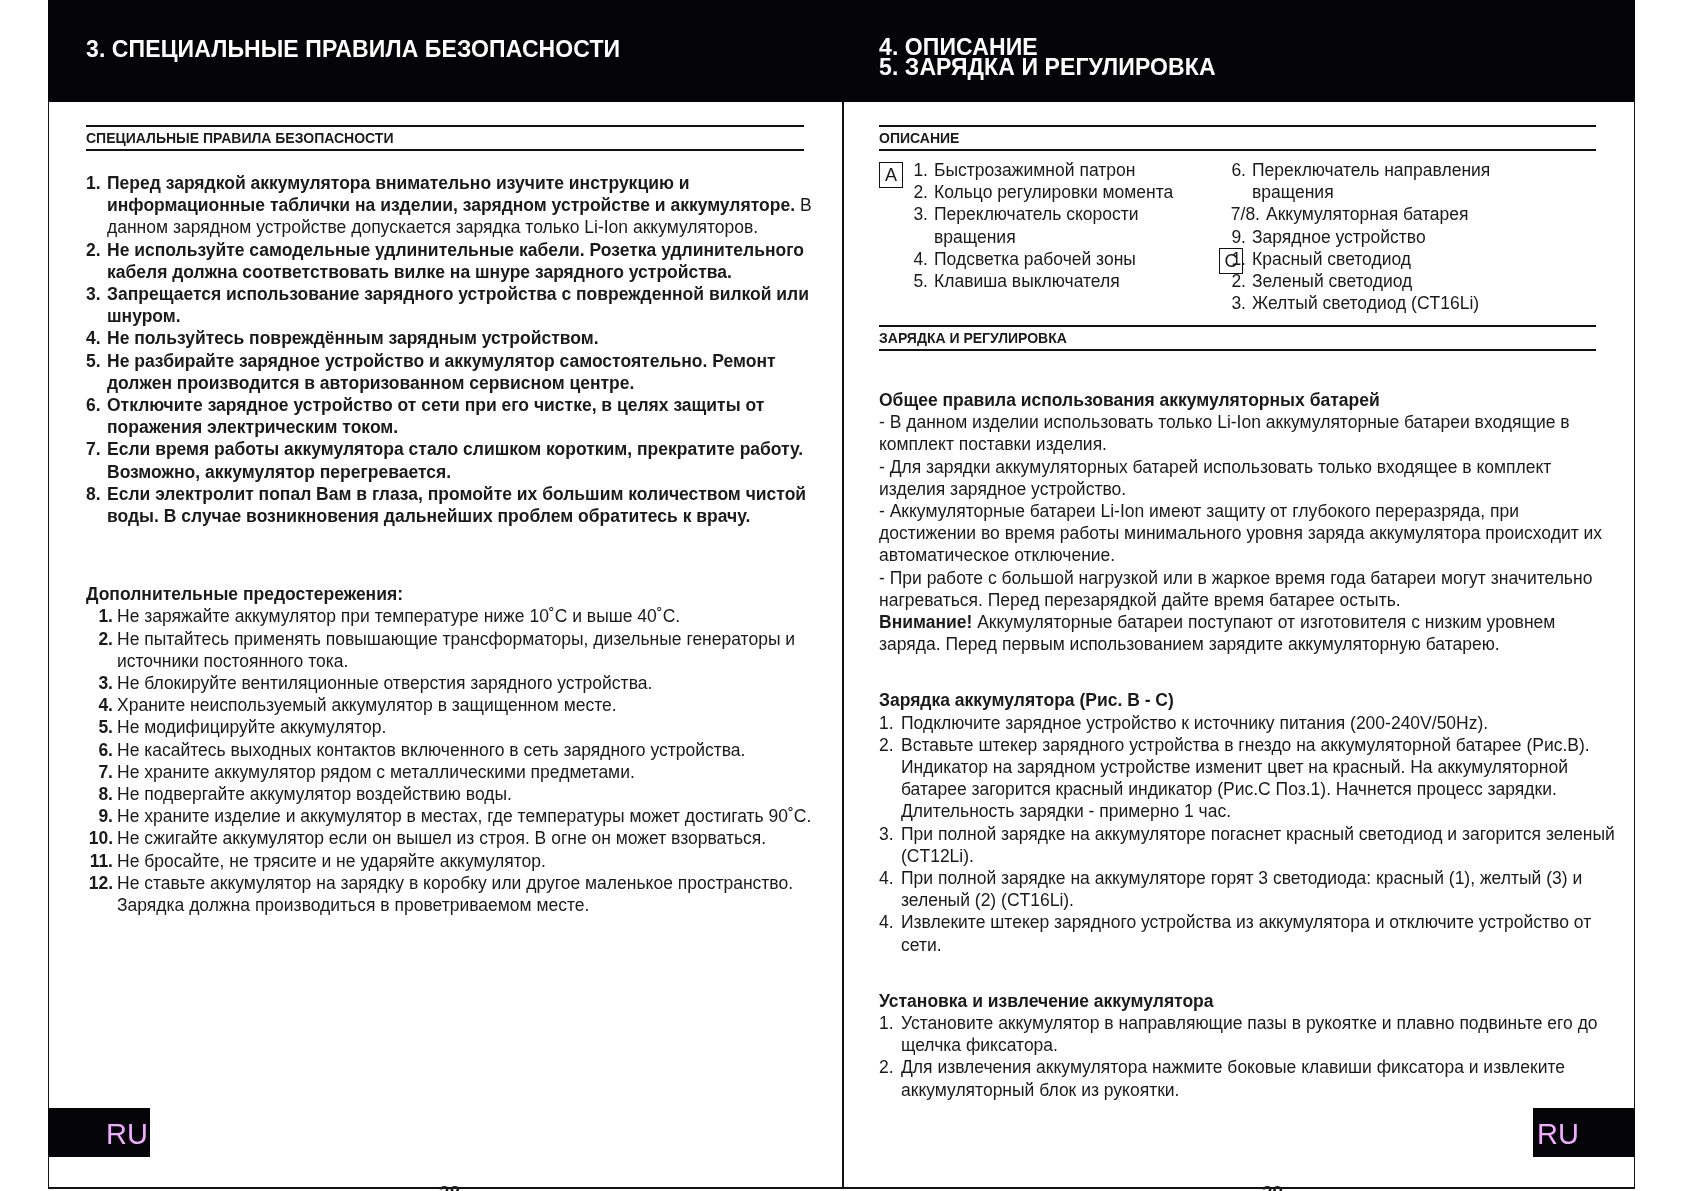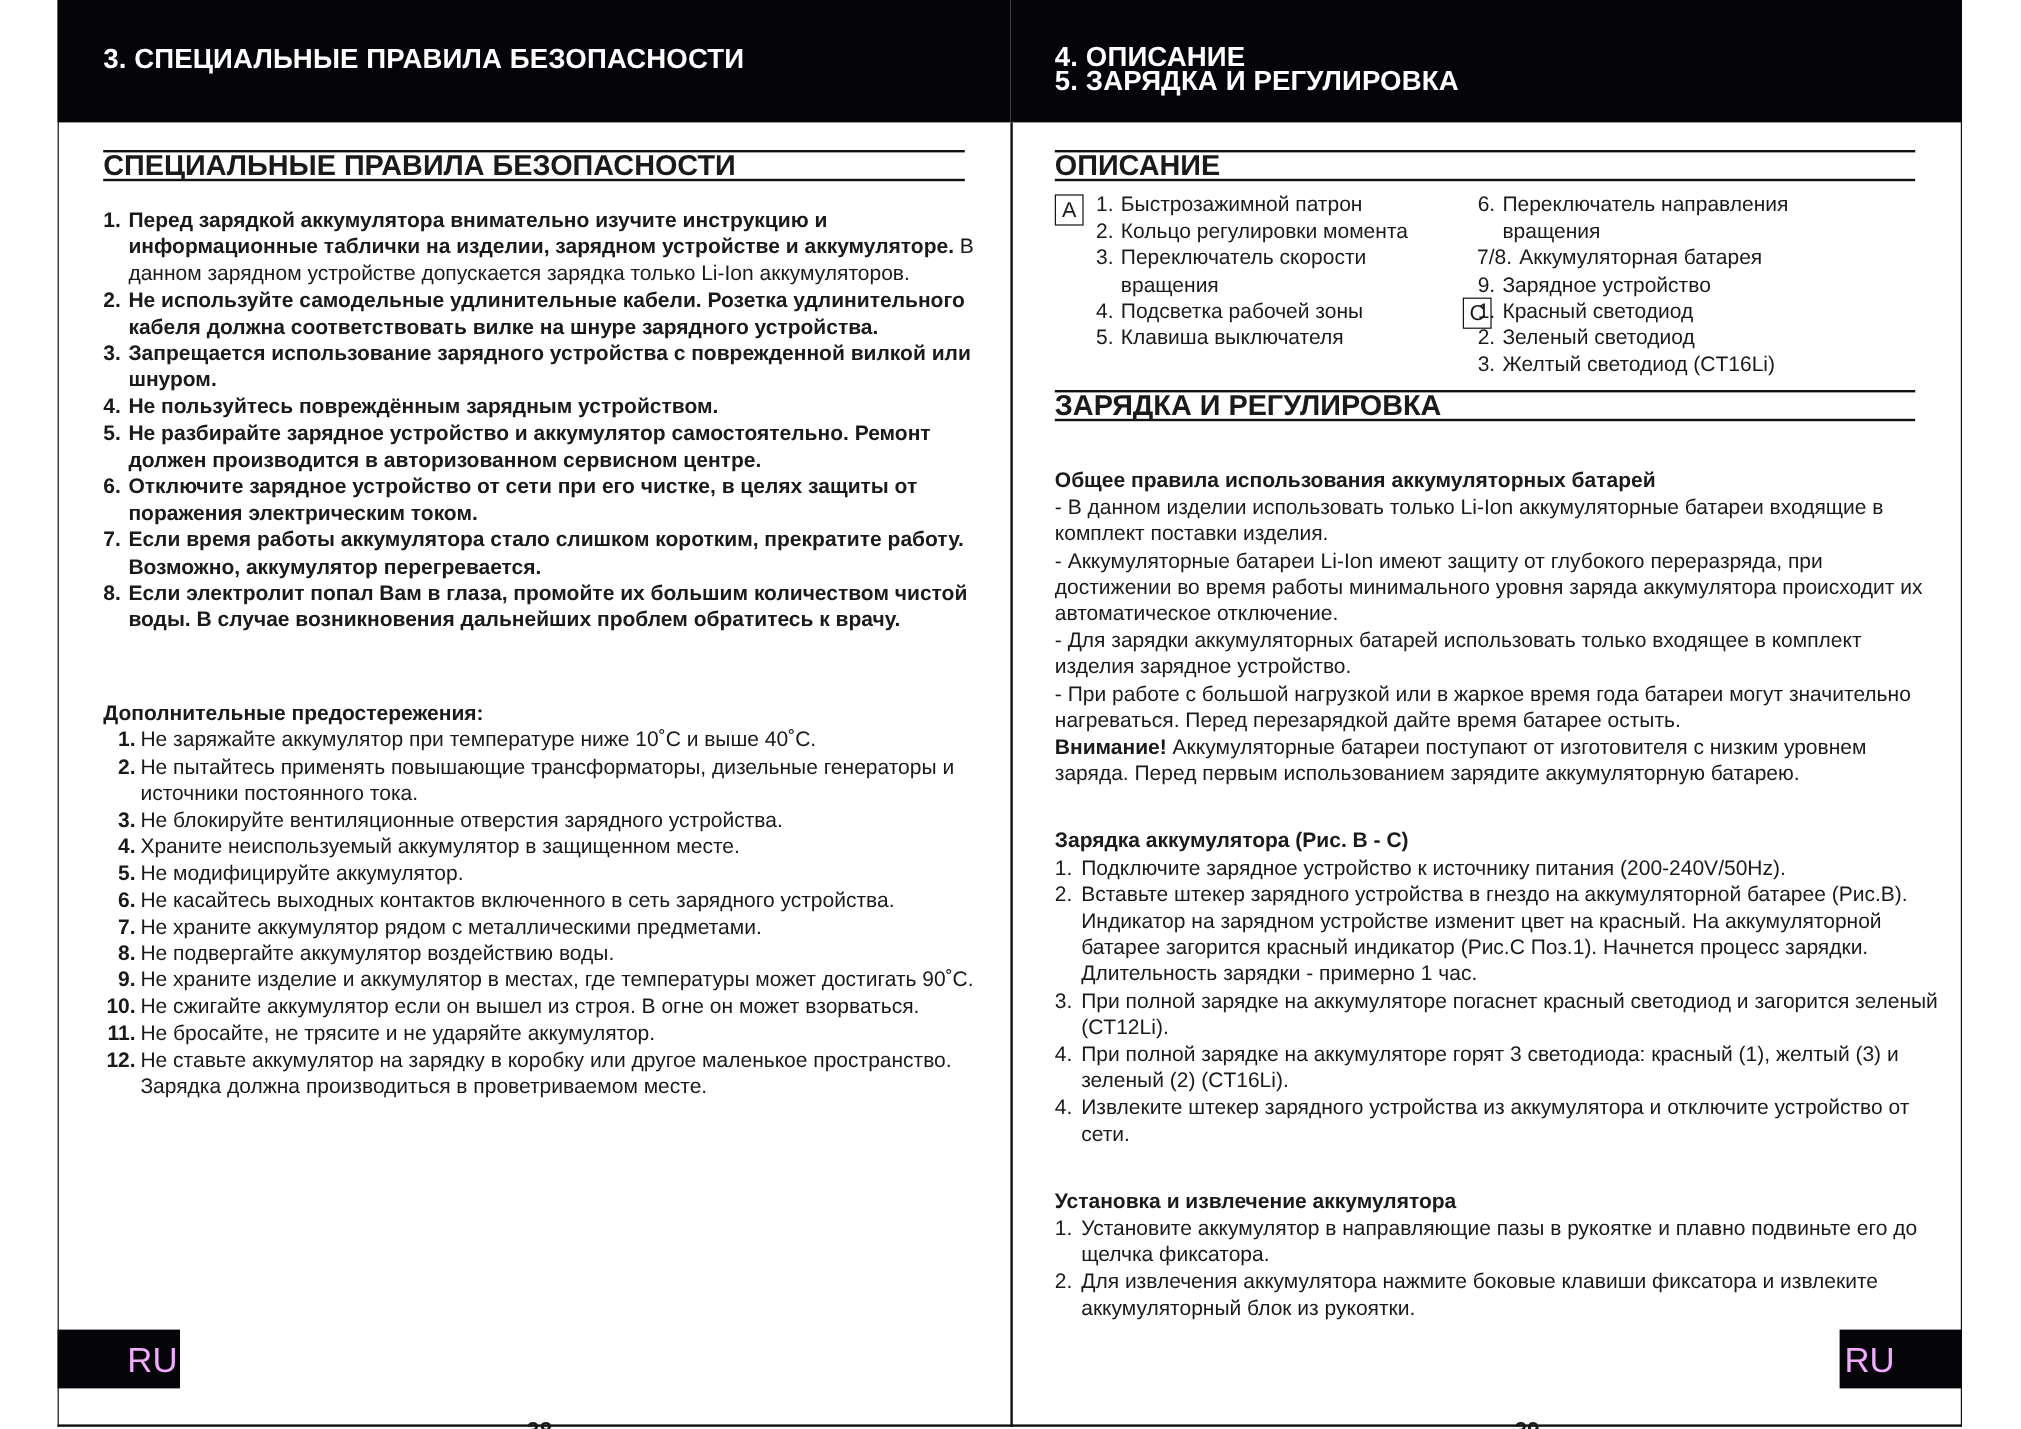--- a/index.html
+++ b/index.html
@@ -6,21 +6,21 @@
   body { width:1684px; height:1191px; position:relative; overflow:hidden;
          font-family:"Liberation Sans", sans-serif; color:#1a1a1a; }
   .frame { position:absolute; left:48px; top:0; width:1587px; height:1189px;
            border-left:1.5px solid #111; border-right:1.5px solid #111; border-bottom:2px solid #111; box-sizing:border-box; }
   .divider { position:absolute; left:842px; top:102px; width:1.5px; height:1087px; background:#111; }
   .header { position:absolute; top:0; height:102px; background:#050409; color:#fff; font-weight:bold; }
   .header.left { left:48px; width:794px; }
   .header.right { left:842px; width:793px; }
   .header .t { position:absolute; font-size:23px; letter-spacing:0.1px; white-space:nowrap; }
   .sec-title { position:absolute; border-top:2.5px solid #111; border-bottom:2.5px solid #111;
-               font-weight:bold; font-size:24px; height:22px; line-height:23px; box-sizing:content-box; padding-top:0; }
+               font-weight:bold; font-size:14px; height:22px; line-height:23px; box-sizing:content-box; padding-top:0; }
   .page { position:absolute; font-size:17.5px; line-height:22.2px; }
   .left-body { left:86px; top:172px; width:730px; }
   .item { position:relative; padding-left:21px; }
   .item .num { position:absolute; left:0; top:0; font-weight:bold; }
   .b { font-weight:bold; }
   .gap { height:22px; }
   .sub-head { font-weight:bold;margin-top:34px; }
   .add-item { position:relative; padding-left:31px; }
   .add-item .num { position:absolute; left:0; width:27px; text-align:right; font-weight:bold; }
   .desc { position:absolute; font-size:17.5px; line-height:22.2px; }
@@ -110,22 +110,22 @@
     <div class="row" style="padding-left: 39px;"><span style="position: absolute; left: 0px; width: 33px; text-align: right;">2.</span><span>Зеленый светодиод</span></div>
     <div class="row" style="padding-left: 39px;"><span style="position: absolute; left: 0px; width: 33px; text-align: right;">3.</span><span>Желтый светодиод (CT16Li)</span></div>
   </div>
 
 <div class="sec-title" style="left:879px; top:325px; width:717px;">ЗАРЯДКА И РЕГУЛИРОВКА</div>
 
 <div class="page right-body">
   <div class="sub-head">Общее правила использования аккумуляторных батарей</div>
   <div id="general-paras">
       <div>- В данном изделии использовать только Li-Ion аккумуляторные батареи входящие в комплект поставки изделия.</div>
+      <div>- Для зарядки аккумуляторных батарей использовать только входящее в комплект изделия зарядное устройство.</div>
       <div>- Аккумуляторные батареи Li-Ion имеют защиту от глубокого переразряда, при достижении во время работы минимального уровня заряда аккумулятора происходит их автоматическое отключение.</div>
-      <div>- Для зарядки аккумуляторных батарей использовать только входящее в комплект изделия зарядное устройство.</div>
       <div>- При работе с большой нагрузкой или в жаркое время года батареи могут значительно нагреваться. Перед перезарядкой дайте время батарее остыть.</div>
     </div>
   <div><span class="b">Внимание!</span><span> Аккумуляторные батареи поступают от изготовителя с низким уровнем заряда. Перед первым использованием зарядите аккумуляторную батарею.</span></div>
   <div class="sub-head">Зарядка аккумулятора (Рис. B - C)</div>
   <div id="charging-steps">
       <div class="ritem"><span class="num">1.</span><span>Подключите зарядное устройство к источнику питания (200-240V/50Hz).</span></div>
       <div class="ritem"><span class="num">2.</span><span>Вставьте штекер зарядного устройства в гнездо на аккумуляторной батарее (Рис.B). Индикатор на зарядном устройстве изменит цвет на красный. На аккумуляторной батарее загорится красный индикатор (Рис.C Поз.1). Начнется процесс зарядки. Длительность зарядки - примерно 1 час.</span></div>
       <div class="ritem"><span class="num">3.</span><span>При полной зарядке на аккумуляторе погаснет красный светодиод и загорится зеленый (CT12Li).</span></div>
       <div class="ritem"><span class="num">4.</span><span>При полной зарядке на аккумуляторе горят 3 светодиода: красный (1), желтый (3) и зеленый (2) (CT16Li).</span></div>
       <div class="ritem"><span class="num">4.</span><span>Извлеките штекер зарядного устройства из аккумулятора и отключите устройство от сети.</span></div>

